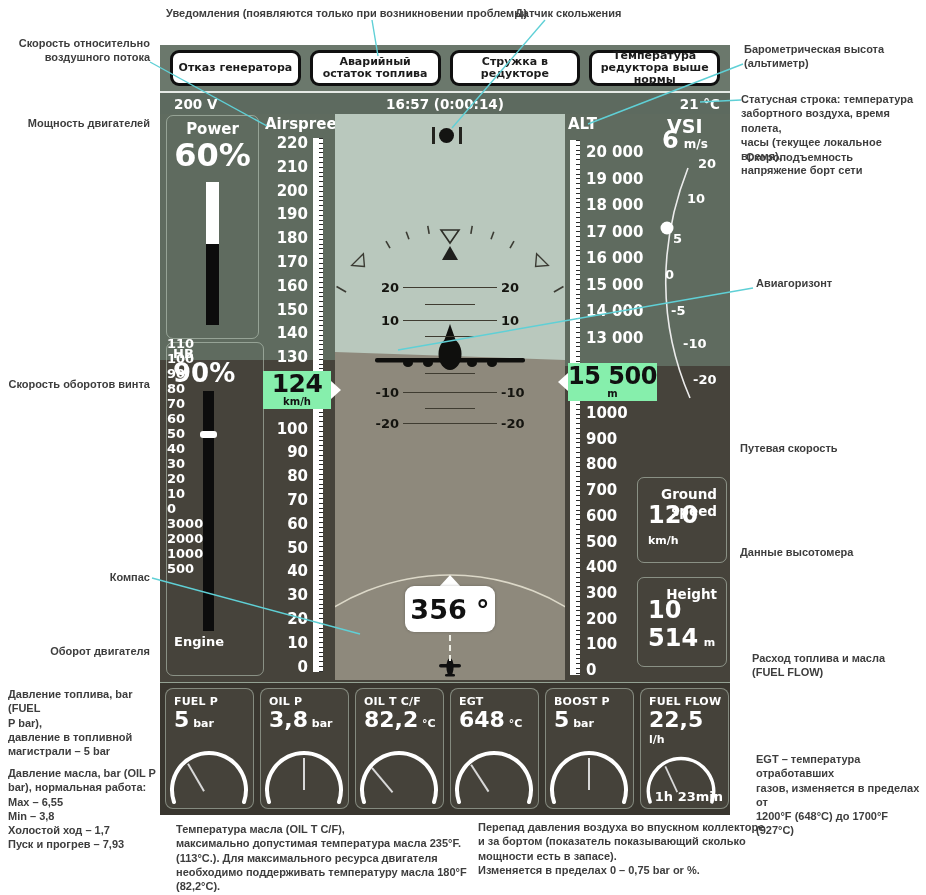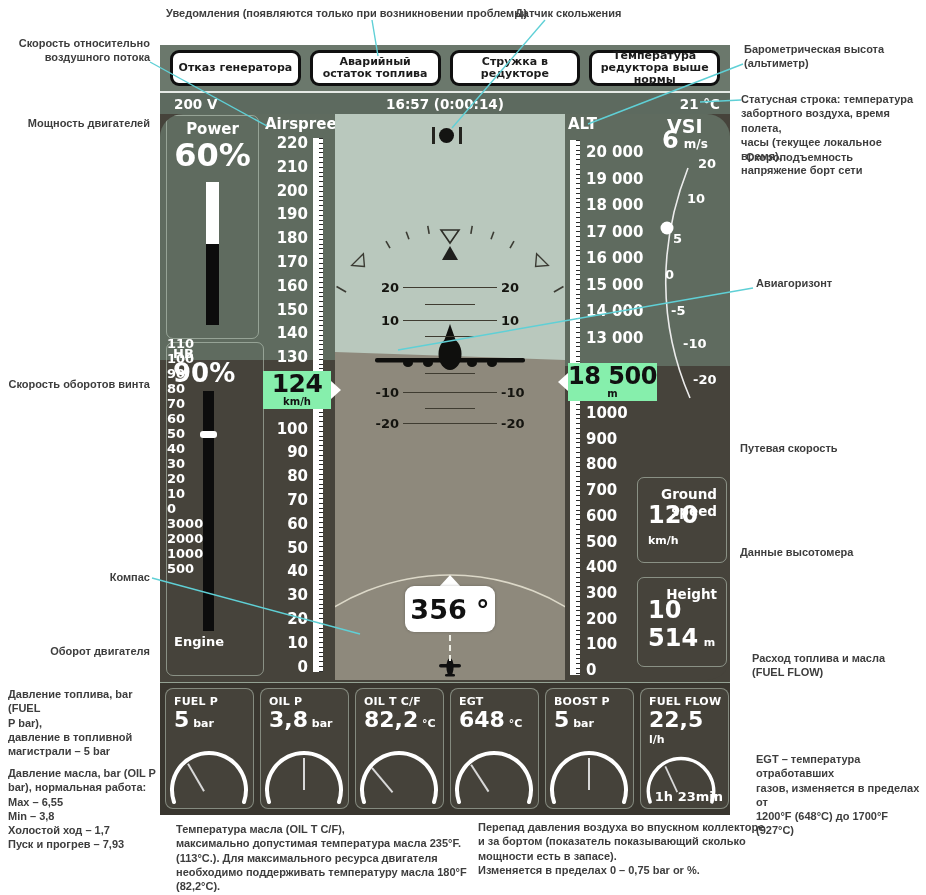--- a/index.html
+++ b/index.html
@@ -14,21 +14,21 @@
   #warnband{position:absolute;left:0;top:0;width:570px;height:46px;background:#6b786c;
             display:flex;gap:9px;padding:5px 10px;box-sizing:border-box;}
   .warn-btn{flex:1;background:#fff;border:3px solid #101010;border-radius:9px;color:#1c1c1c;
             font-size:11px;font-weight:bold;display:flex;align-items:center;justify-content:center;
             text-align:center;line-height:1.12;padding:1px 3px;}
   #statusbar{position:absolute;left:0;top:46px;width:570px;height:23px;background:#5d6a5f;
              border-top:2px solid #e6eae6;box-sizing:border-box;color:#fff;font-size:13.5px;font-weight:bold;}
   #status-volt{position:absolute;left:14px;top:3px;}
   #status-time{position:absolute;left:0;right:0;top:3px;text-align:center;}
   #status-temp{position:absolute;right:10px;top:3px;}
-  #main{position:absolute;left:0;top:69px;width:570px;height:566px;overflow:hidden;border-radius:23px;}
+  #main{position:absolute;left:0;top:69px;width:570px;height:566px;overflow:hidden;}
   .strip-top{background:#5f6b5f;}
   .strip-bot{background:#46433b;}
   .abs{position:absolute;}
   .pane{position:absolute;border:1px solid rgba(195,210,195,.55);border-radius:7px;box-sizing:border-box;}
   .wlab{color:#fff;font-weight:bold;}
   .tape-num{position:absolute;color:#fff;font-size:15px;font-weight:bold;transform:translateY(-50%);}
   .tape-bar{position:absolute;width:10px;background:#fff;}
   .tape-ticks{position:absolute;width:4px;
       background:repeating-linear-gradient(to bottom,#2c2c2c 0 1px,transparent 1px 4.8px);}
   .ptr{position:absolute;background:#86efac;color:#111;z-index:3;text-align:center;}
@@ -278,21 +278,21 @@
           <div class="tape-num" style="left: 0px; top: 427.5px;">500</div>
           <div class="tape-num" style="left: 0px; top: 453.2px;">400</div>
           <div class="tape-num" style="left: 0px; top: 478.9px;">300</div>
           <div class="tape-num" style="left: 0px; top: 504.6px;">200</div>
           <div class="tape-num" style="left: 0px; top: 530.3px;">100</div>
           <div class="tape-num" style="left: 0px; top: 556px;">0</div>
         </div>
       <div class="tape-bar" style="left:410px;top:26px;height:535px;"></div>
       <div class="tape-ticks" style="left:416px;top:26px;height:535px;"></div>
       <div class="ptr" style="left:408px;top:249px;width:89px;height:38px;">
-        <div class="big" style="font-size:24px;">18 500</div>
+        <div class="big" style="font-size:24px;">15 500</div>
         <div class="sml">m</div>
         <div class="tri" style="left:-10px;top:10px;border-top:9px solid transparent;border-bottom:9px solid transparent;border-right:10px solid #fff;"></div>
       </div>
 
       <div class="wlab" style="position:absolute;left:507px;top:1px;font-size:19px;">VSI</div>
       <div style="position:absolute;left:502px;top:12px;">
         <span class="wlab" style="font-size:24px;">6</span>
         <span class="wlab" style="font-size:12px;">m/s</span>
       </div>
       <svg width="90" height="260" style="position:absolute;left:480px;top:40px;">

